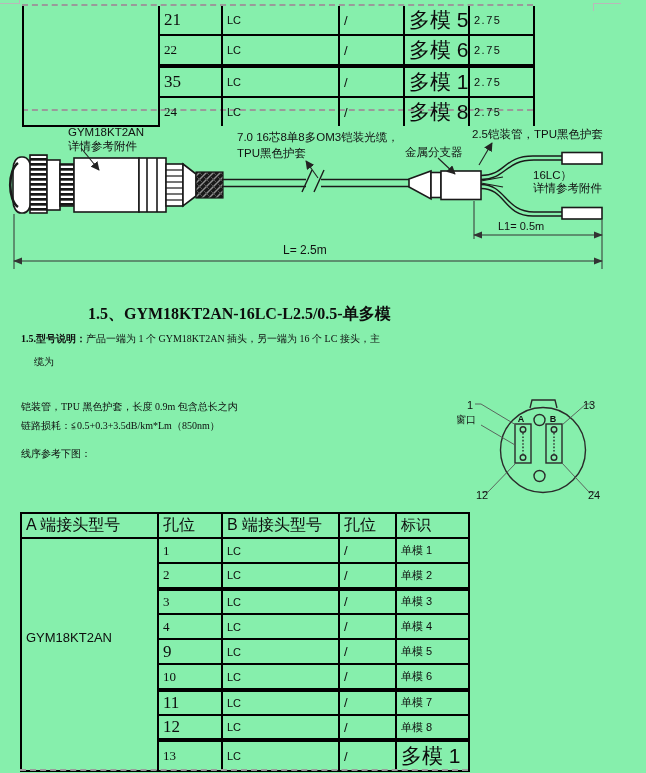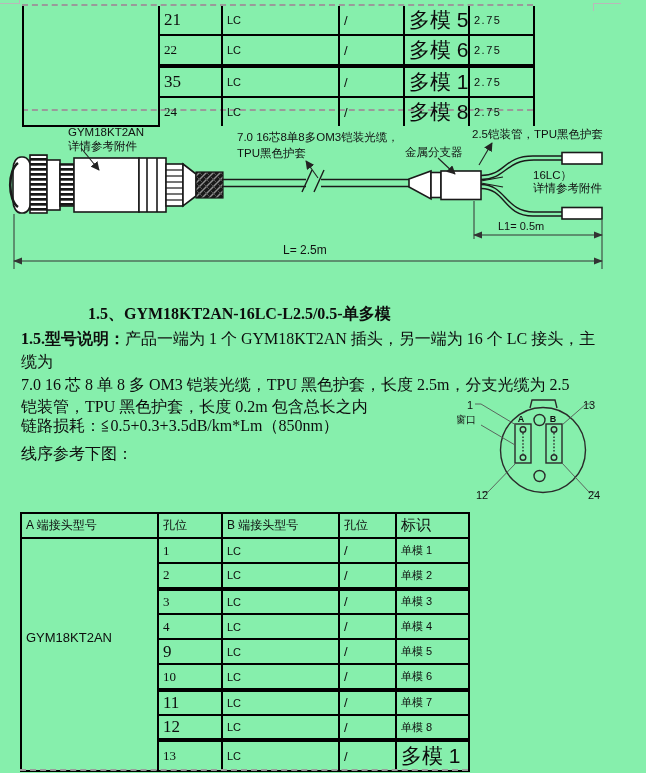--- a/index.html
+++ b/index.html
@@ -17,27 +17,27 @@
   tr.thick td{border-top-width:4px;}
   .c-num{font-family:"Liberation Serif",serif;font-size:13px;}
   .c-num.big{font-size:17px;}
   .c-lc{font-size:11px;}
   .c-slash{font-size:13px;}
   .c-mode{font-size:21px;}
   .c-mode.sm{font-size:11px;}
   .c-len{font-size:11px;letter-spacing:1.5px;}
   .c-a{font-size:13px;}
   #bottomwrap{border-top:none;border-bottom:none;position:absolute;}
-  #bottomtable th{font-size:12px;}
+  #bottomtable th{font-size:16px;}
   #bottomtable th.c-mode{font-size:15px;}
   .a-conn span{position:relative;top:-17px;display:inline-block;}
   .dashline{position:absolute;border-top:2px dashed #9a9a9a;}
   
   .t{position:absolute;white-space:nowrap;font-family:"Liberation Serif",serif;
-     font-size:16px;line-height:19px;}
+     font-size:10px;line-height:19px;}
   .t b{font-weight:bold;}
   .heading{font-weight:bold;font-size:16px;}
   
   svg{position:absolute;overflow:visible;}
   svg text{font-family:"Liberation Sans",sans-serif;fill:#111;}
   .lbl{font-size:11.5px;}
   .dim{font-size:11px;}
 </style>
 </head>
 <body>
@@ -179,23 +179,22 @@
     <text class="lbl" x="405" y="43">金属分支器</text>
     <text class="lbl" x="472" y="25">2.5铠装管，TPU黑色护套</text>
     <text class="lbl" x="533" y="66">16LC）</text>
     <text class="lbl" x="533" y="79">详情参考附件</text>
     <text class="dim" x="498" y="117">L1=  0.5m</text>
     <text class="dim" x="283" y="141" style="font-size:12px">L=  2.5m</text>
   </svg>
 
   <div class="t heading" style="left:88px;top:304px;">1.5、GYM18KT2AN-16LC-L2.5/0.5-单多模</div>
   <div class="t" style="left:21px;top:329px;"><b>1.5.型号说明：</b><span>产品一端为 1 个 GYM18KT2AN 插头，另一端为 16 个 LC 接头，主</span></div>
-  <div class="t" style="left:21px;top:352px;">缆为</div>
-  <div class="t" style="left:21px;top:375px;">7.0  16 芯 8 单 8 多 OM3 铠装光缆，TPU 黑色护套，长度 2.5m，分支光缆为 2.5</div>
-  <div class="t" style="left:21px;top:397px;">铠装管，TPU 黑色护套，长度 0.2m 包含总长之内</div>
+  <div class="t" style="left:34px;top:352px;">缆为</div>
+  <div class="t" style="left:21px;top:397px;">铠装管，TPU 黑色护套，长度 0.9m 包含总长之内</div>
   <div class="t" style="left:21px;top:416px;">链路损耗：≦0.5+0.3+3.5dB/km*Lm（850nm）</div>
   <div class="t" style="left:21px;top:444px;">线序参考下图：</div>
 
   <svg id="facesvg" width="200" height="118" viewBox="0 0 200 118" style="left:452px;top:390px;">
     <g stroke="#2a2a2a" fill="none" stroke-width="1.4">
       <circle cx="91" cy="60" r="42.5"></circle>
       <polyline points="78,18 80,10 103,10 105,18"></polyline>
       <rect x="63" y="34" width="16" height="39"></rect>
       <rect x="94" y="34" width="16" height="39"></rect>
       <circle cx="71" cy="39.5" r="2.8"></circle>

